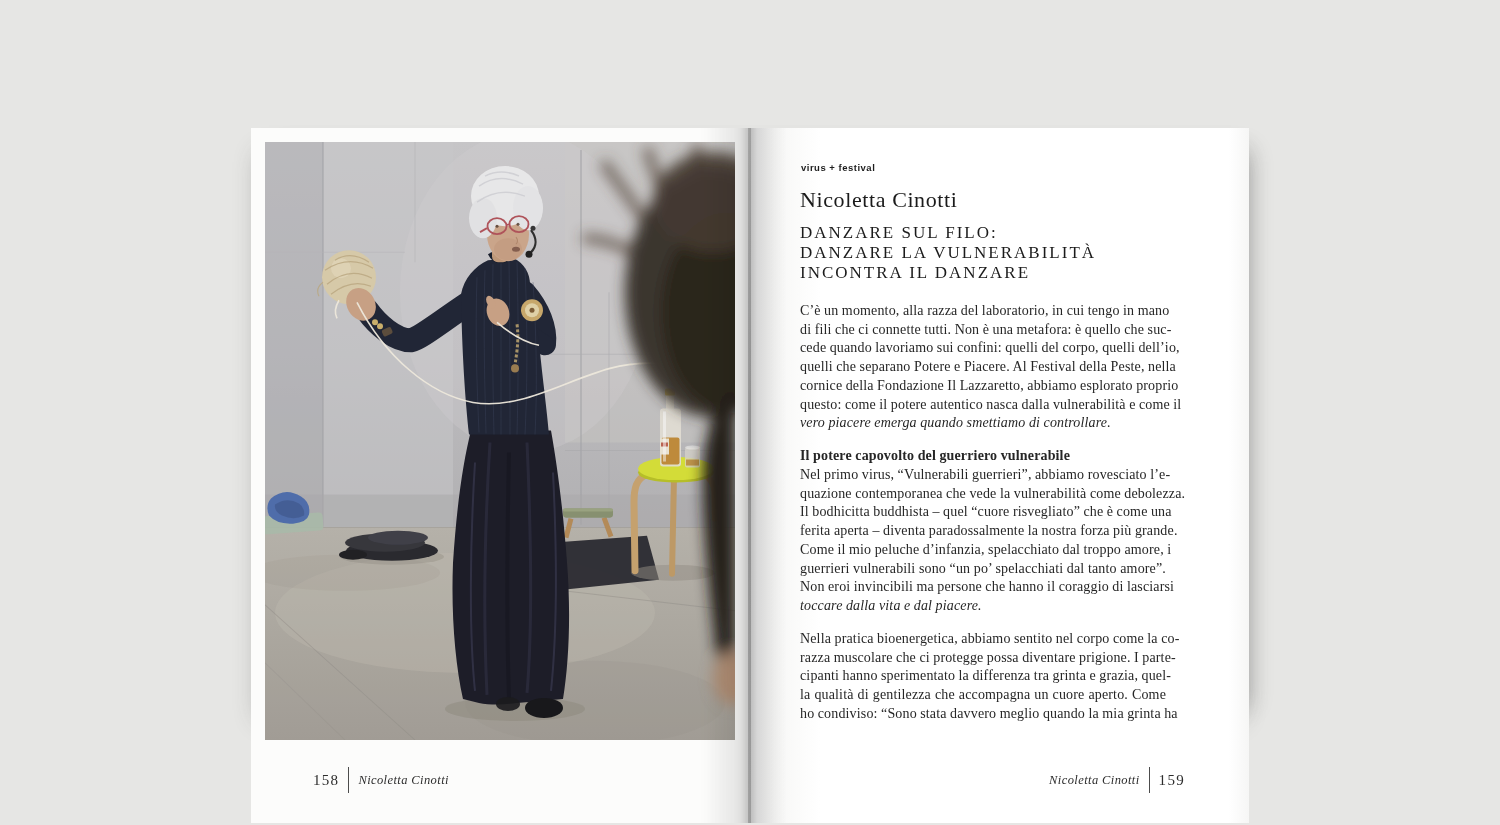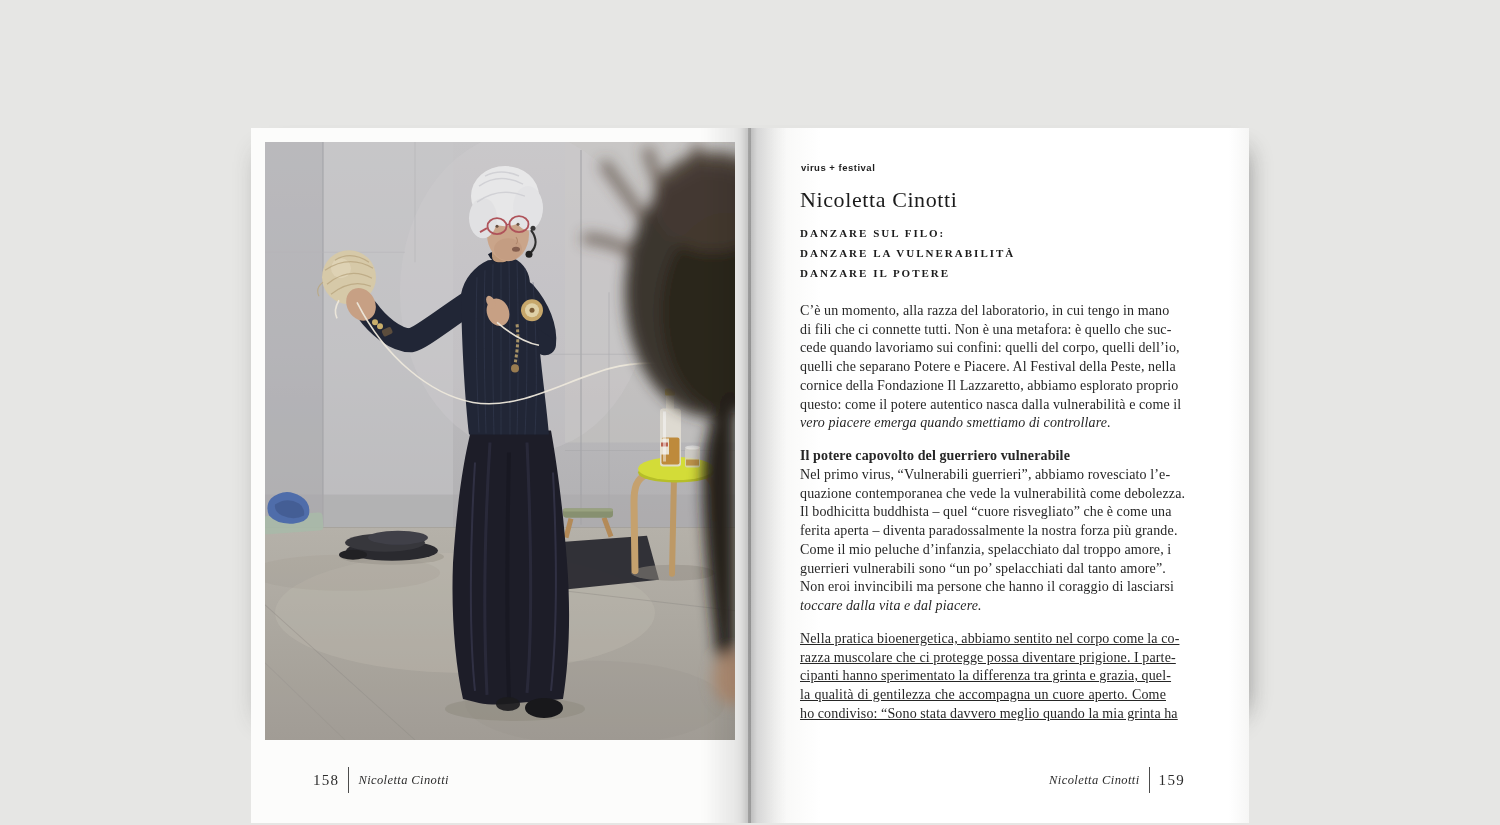--- a/index.html
+++ b/index.html
@@ -24,26 +24,26 @@
   .rule{width:1px;height:26px;background:#4c4c4c;}
   .runhead{font-style:italic;font-size:12.5px;letter-spacing:.4px;color:#2d2d2d;}
   .footer-left{left:62px;}
   .footer-right{right:64px;}
 
   
   .kicker{position:absolute;left:51px;top:34px;font-family:"Liberation Sans",sans-serif;
           font-weight:bold;font-size:9.5px;letter-spacing:.5px;color:#1e1e1e;}
   .author{position:absolute;left:50px;top:59px;font-size:22px;line-height:26px;
           letter-spacing:.6px;color:#1b1b1b;}
-  .title-caps{position:absolute;left:50px;top:95px;font-size:11px;line-height:20px;
-          font-weight:bold;letter-spacing:2px;color:#1b1b1b;}
+  .title-caps{position:absolute;left:50px;top:95px;font-size:17px;line-height:20px;
+          font-weight:normal;letter-spacing:2px;color:#1b1b1b;}
   .body-text{position:absolute;left:50px;top:174px;width:366px;font-size:14px;
           line-height:18.7px;color:#262626;letter-spacing:.15px;word-spacing:-.2px;}
   .para{margin:0 0 14.4px 0;}
-  .para:last-child{margin-bottom:0;text-decoration:underline;}
+  .para:last-child{margin-bottom:0;}
   .line{text-align:justify;text-align-last:justify;white-space:nowrap;}
   .line.last{text-align-last:left;font-style:italic;}
   .line.heading{text-align-last:left;font-weight:bold;white-space:nowrap;}
 
   .gutter{position:absolute;left:455px;top:0;width:92px;height:695px;pointer-events:none;
         background:linear-gradient(90deg, rgba(0,0,0,0) 0%, rgba(0,0,0,.04) 38%, rgba(0,0,0,.14) 48%,
                    rgba(0,0,0,.09) 56%, rgba(0,0,0,0) 88%);}
 </style>
 </head>
 <body>
@@ -266,21 +266,21 @@
         <span class="runhead">Nicoletta Cinotti</span>
       </div>
     </div>
 
     <div class="page page-right">
       <div class="kicker">virus + festival</div>
       <div class="author">Nicoletta Cinotti</div>
       <div class="title-caps">
           <div>DANZARE SUL FILO:</div>
           <div>DANZARE LA VULNERABILITÀ</div>
-          <div>DANZARE IL POTERE</div>
+          <div>INCONTRA IL DANZARE</div>
         </div>
       <div class="body-text">
           <div class="para">
             <div class="line">C’è un momento, alla razza del laboratorio, in cui tengo in mano</div>
             <div class="line">di fili che ci connette tutti. Non è una metafora: è quello che suc-</div>
             <div class="line">cede quando lavoriamo sui confini: quelli del corpo, quelli dell’io,</div>
             <div class="line">quelli che separano Potere e Piacere. Al Festival della Peste, nella</div>
             <div class="line">cornice della Fondazione Il Lazzaretto, abbiamo esplorato proprio</div>
             <div class="line">questo: come il potere autentico nasca dalla vulnerabilità e come il</div>
             <div class="line last">vero piacere emerga quando smettiamo di controllare.</div>

